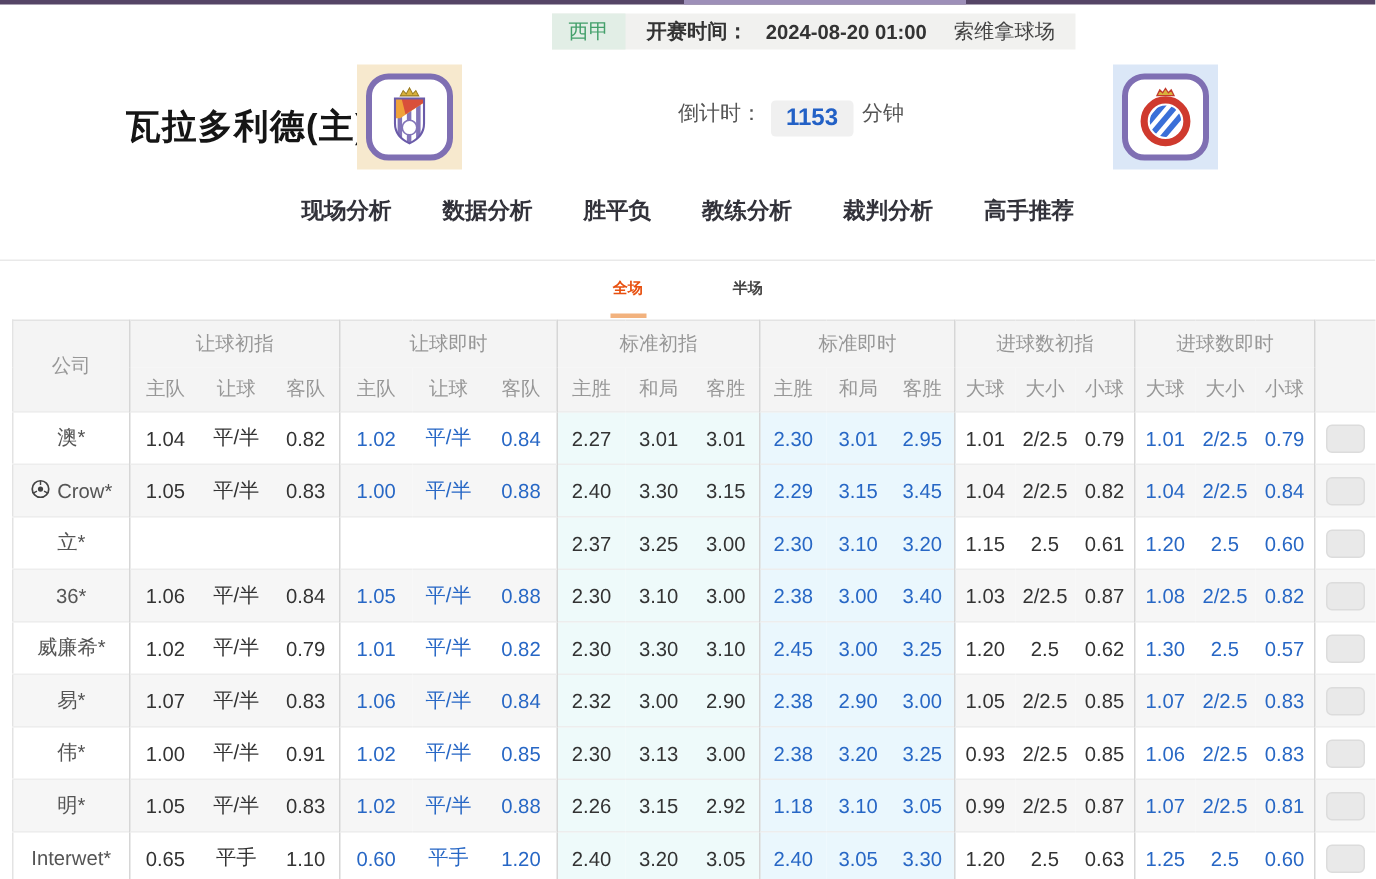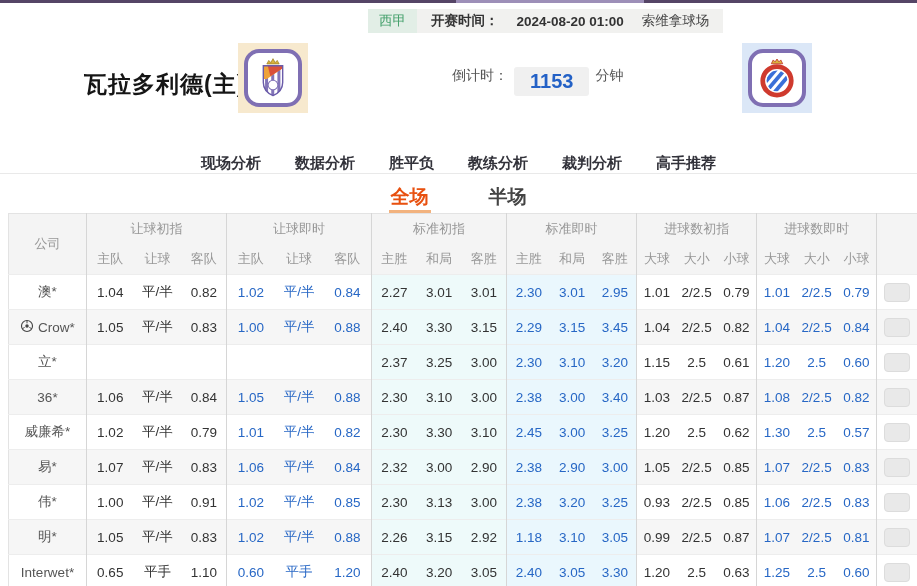--- a/index.html
+++ b/index.html
@@ -7,43 +7,43 @@
     font-family:"Liberation Sans","DejaVu Sans",sans-serif; color:#333; }
 
   
   .top-strip { position:relative; height:3px; background:#554566; width:100%; }
   .strip-thumb { position:absolute; left:456px; top:0; width:188px; height:3px; background:#9d8fb8; }
 
   
   .info-row { height:36px; display:flex; align-items:center; }
   .info-bar { margin-left:368px; display:inline-flex; align-items:stretch; background:#f1f1ef; height:24px; font-size:13.5px; }
   .league-badge { display:flex; align-items:center; padding:0 11px; background:#e2eee6; color:#44a06b; }
-  .kickoff { display:flex; align-items:center; padding:0 14px; font-weight:bold; color:#333; gap:18px; }
+  .kickoff { display:flex; align-items:center; padding:0 14px; font-weight:bold; color:#333; gap:12px; }
   .venue { display:flex; align-items:center; padding:0 14px 0 4px; color:#444; }
 
   
   .match-header { position:relative; height:92px; }
   .team-name { position:absolute; top:30px; font-size:23px; font-weight:bold; color:#151515; letter-spacing:1px; }
   .home-name { left:84px; }
   .away-name { left:815px; }
   .logo-outer { position:absolute; top:4px; width:70px; height:70px; display:flex; align-items:center; justify-content:center; }
   .logo-outer.home { left:238px; background:#f7e9ce; }
   .logo-outer.away { left:742px; background:#dbe7f7; }
   .logo-inner { width:58px; height:58px; background:#fff; border:4px solid #7f6fb3; border-radius:15px; display:flex; align-items:center; justify-content:center; }
   .countdown { position:absolute; left:452px; top:28px; display:flex; align-items:flex-start; gap:6px; font-size:14px; color:#555; }
-  .cd-value { background:#f0f0f0; color:#2361c6; font-size:20px; font-weight:bold; padding:3px 16px; border-radius:3px; }
-
-  
-  .nav-row { height:42px; display:flex; align-items:flex-end; justify-content:center; gap:34px; }
+  .cd-value { background:#f0f0f0; color:#2361c6; font-size:16px; font-weight:bold; padding:3px 10px; border-radius:3px; }
+
+  
+  .nav-row { height:42px; display:flex; align-items:flex-start; justify-content:center; gap:34px; }
   .nav-tab { font-size:15px; font-weight:bold; color:#32323a; cursor:pointer; white-space:nowrap; }
   .nav-tab.active { background:#e8500f; color:#fff; padding:8px 21px; border-radius:20px; }
 
   
   .subtab-row { height:40px; border-top:1px solid #e9e9e9; display:flex; align-items:center; justify-content:center; gap:56px; padding-top:2px; }
-  .subtab { font-size:19px; font-weight:bold; color:#444; cursor:pointer; padding:8px 2px 0; border-bottom:3px solid transparent; }
+  .subtab { font-size:10px; font-weight:bold; color:#444; cursor:pointer; padding:8px 2px 10px; border-bottom:3px solid transparent; }
   .subtab.active { color:#e8500f; border-bottom-color:#f2b27e; }
 
   
   .table-wrap { margin-left:8px; }
   table { border-collapse:collapse; table-layout:fixed; width:910px; font-size:13.5px; }
   thead th { background:#f4f4f4; color:#979797; font-weight:normal; font-size:13px; }
   thead tr.gh-row th { height:31px;text-align:center; }
   thead tr.sub-row th { height:30px; }
   td, th { text-align:center; vertical-align:middle; }
   tbody td { height:35px; border-top:1px solid #ededed; }

